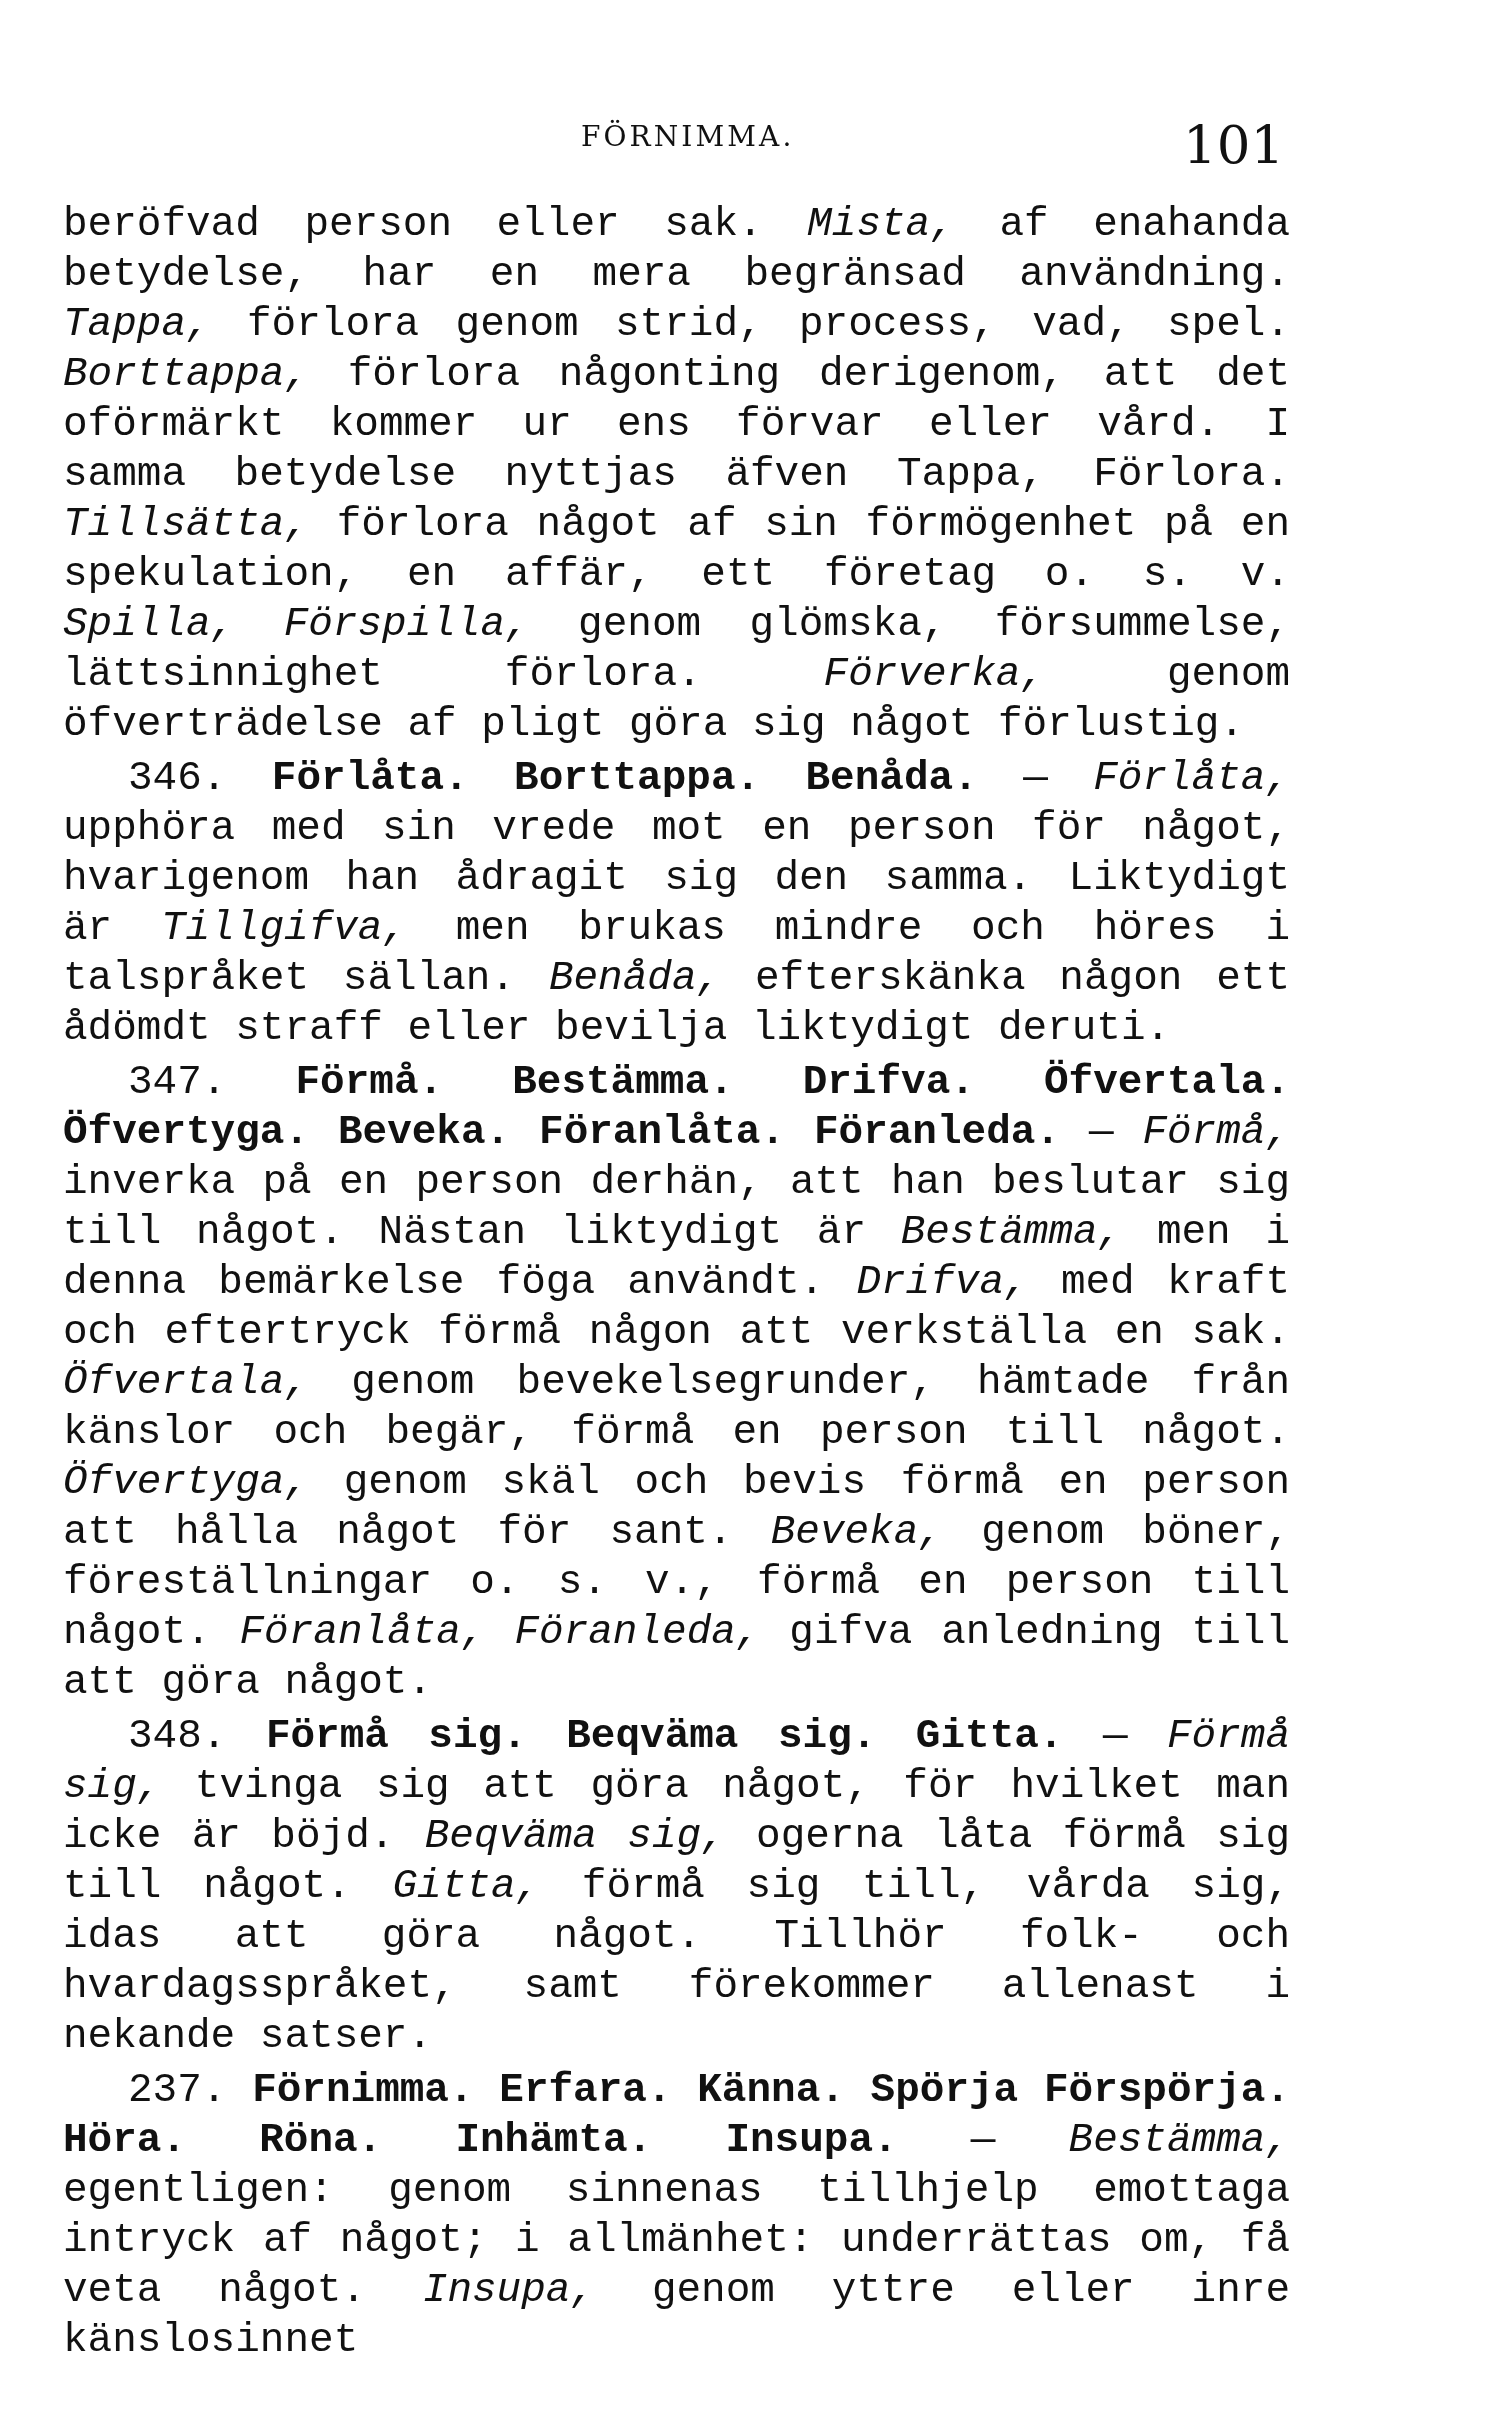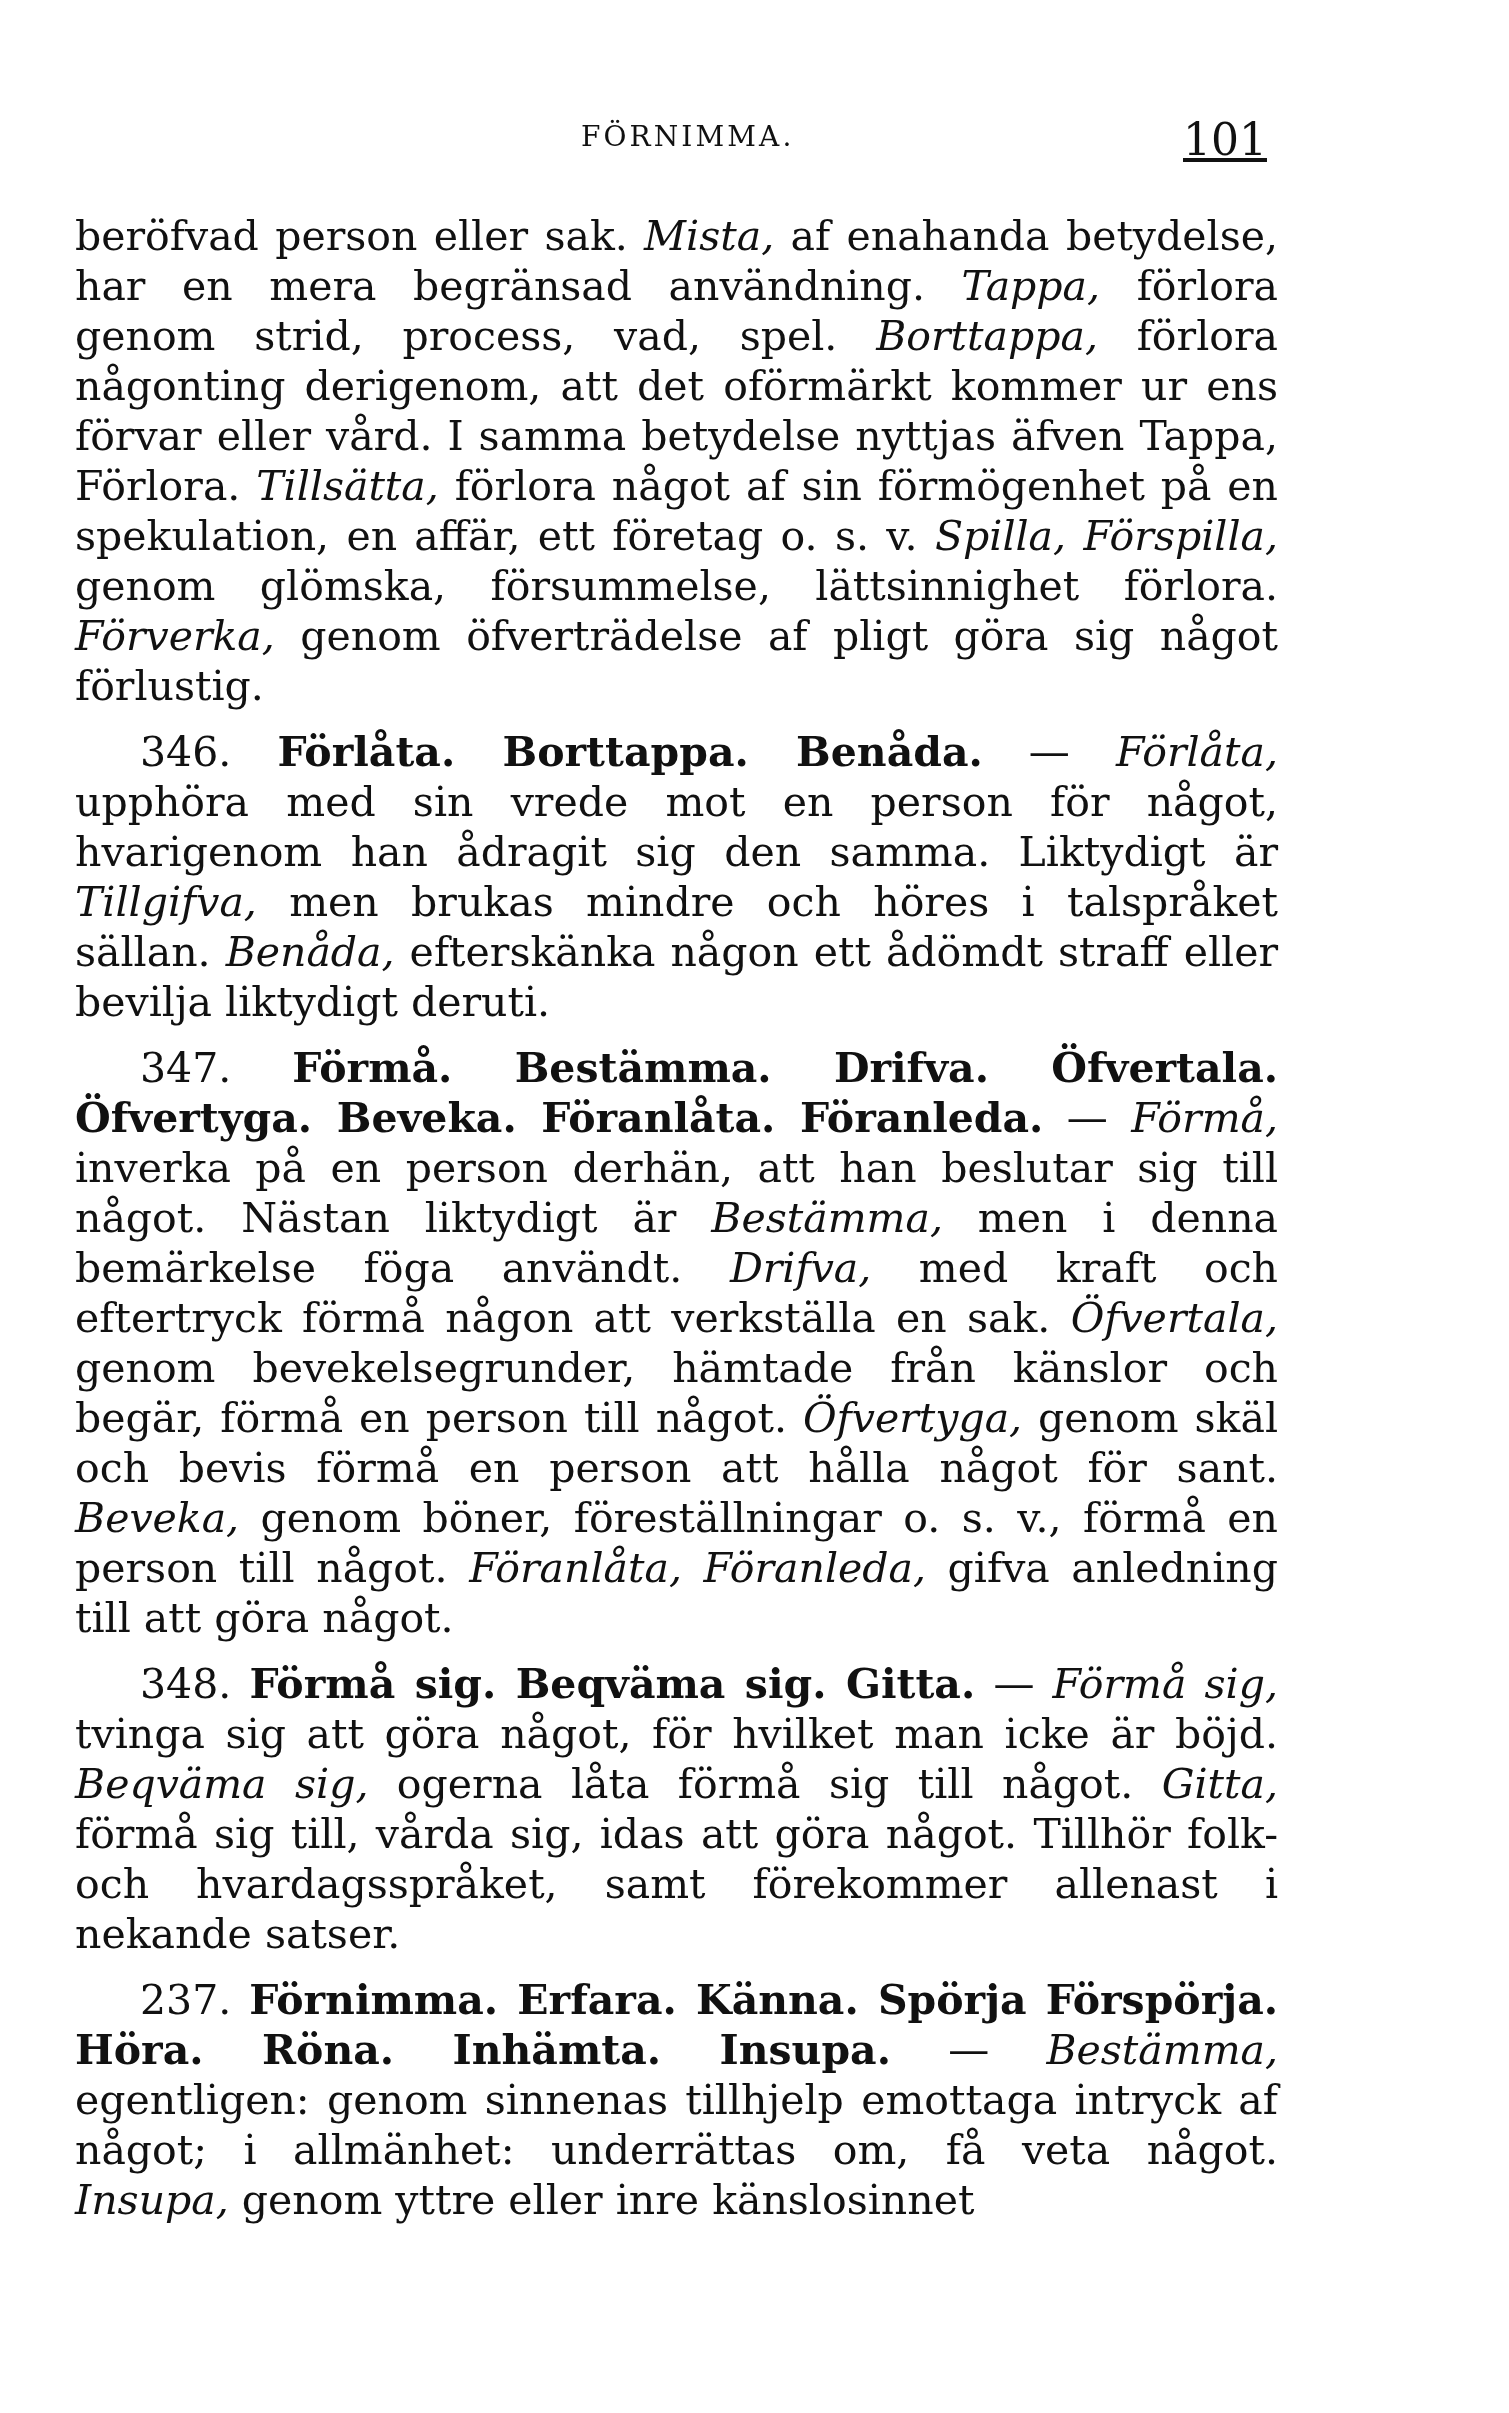--- a/index.html
+++ b/index.html
@@ -1,23 +1,23 @@
 <!DOCTYPE html>
 <html style="font-size:10px"><head>
 <meta charset="utf-8">
 <style>
   html, body { margin: 0; padding: 0; background: #ffffff; }
   body { width: 1509px; height: 2413px; position: relative; overflow: hidden;
          font-family: "DejaVu Serif", "Liberation Serif", serif; color: #111111; }
   .header { position: absolute; top: 114px; left: 0; width: 1509px; height: 56px; padding-left: 16px; }
   .running-head { position: absolute; left: 581px; top: 6.2px; font-size: 28px; letter-spacing: 3.1px; }
-  .page-number { position: absolute; left: 1183px; top: 0; font-size: 44px; text-decoration: underline; }
+  .page-number { position: absolute; left: 1183px; top: 0; font-size: 53px; }
   .body-text { position: absolute; left: 59px; top: 195px; width: 1235px;
                font-size: 41px; line-height: 50px; text-align: justify; }
-  .para { margin: 16px; text-indent: 0; }
+  .para { margin: 4px; text-indent: 0; font-family: Liberation Mono, monospace; }
   .para.entry { text-indent: 65px; }
   b { font-weight: bold; }
   i { font-style: italic; }
 </style>
 </head>
 <body>
 
 <div class="header">
   <span class="running-head">FÖRNIMMA.</span>
   <span class="page-number">101</span>

